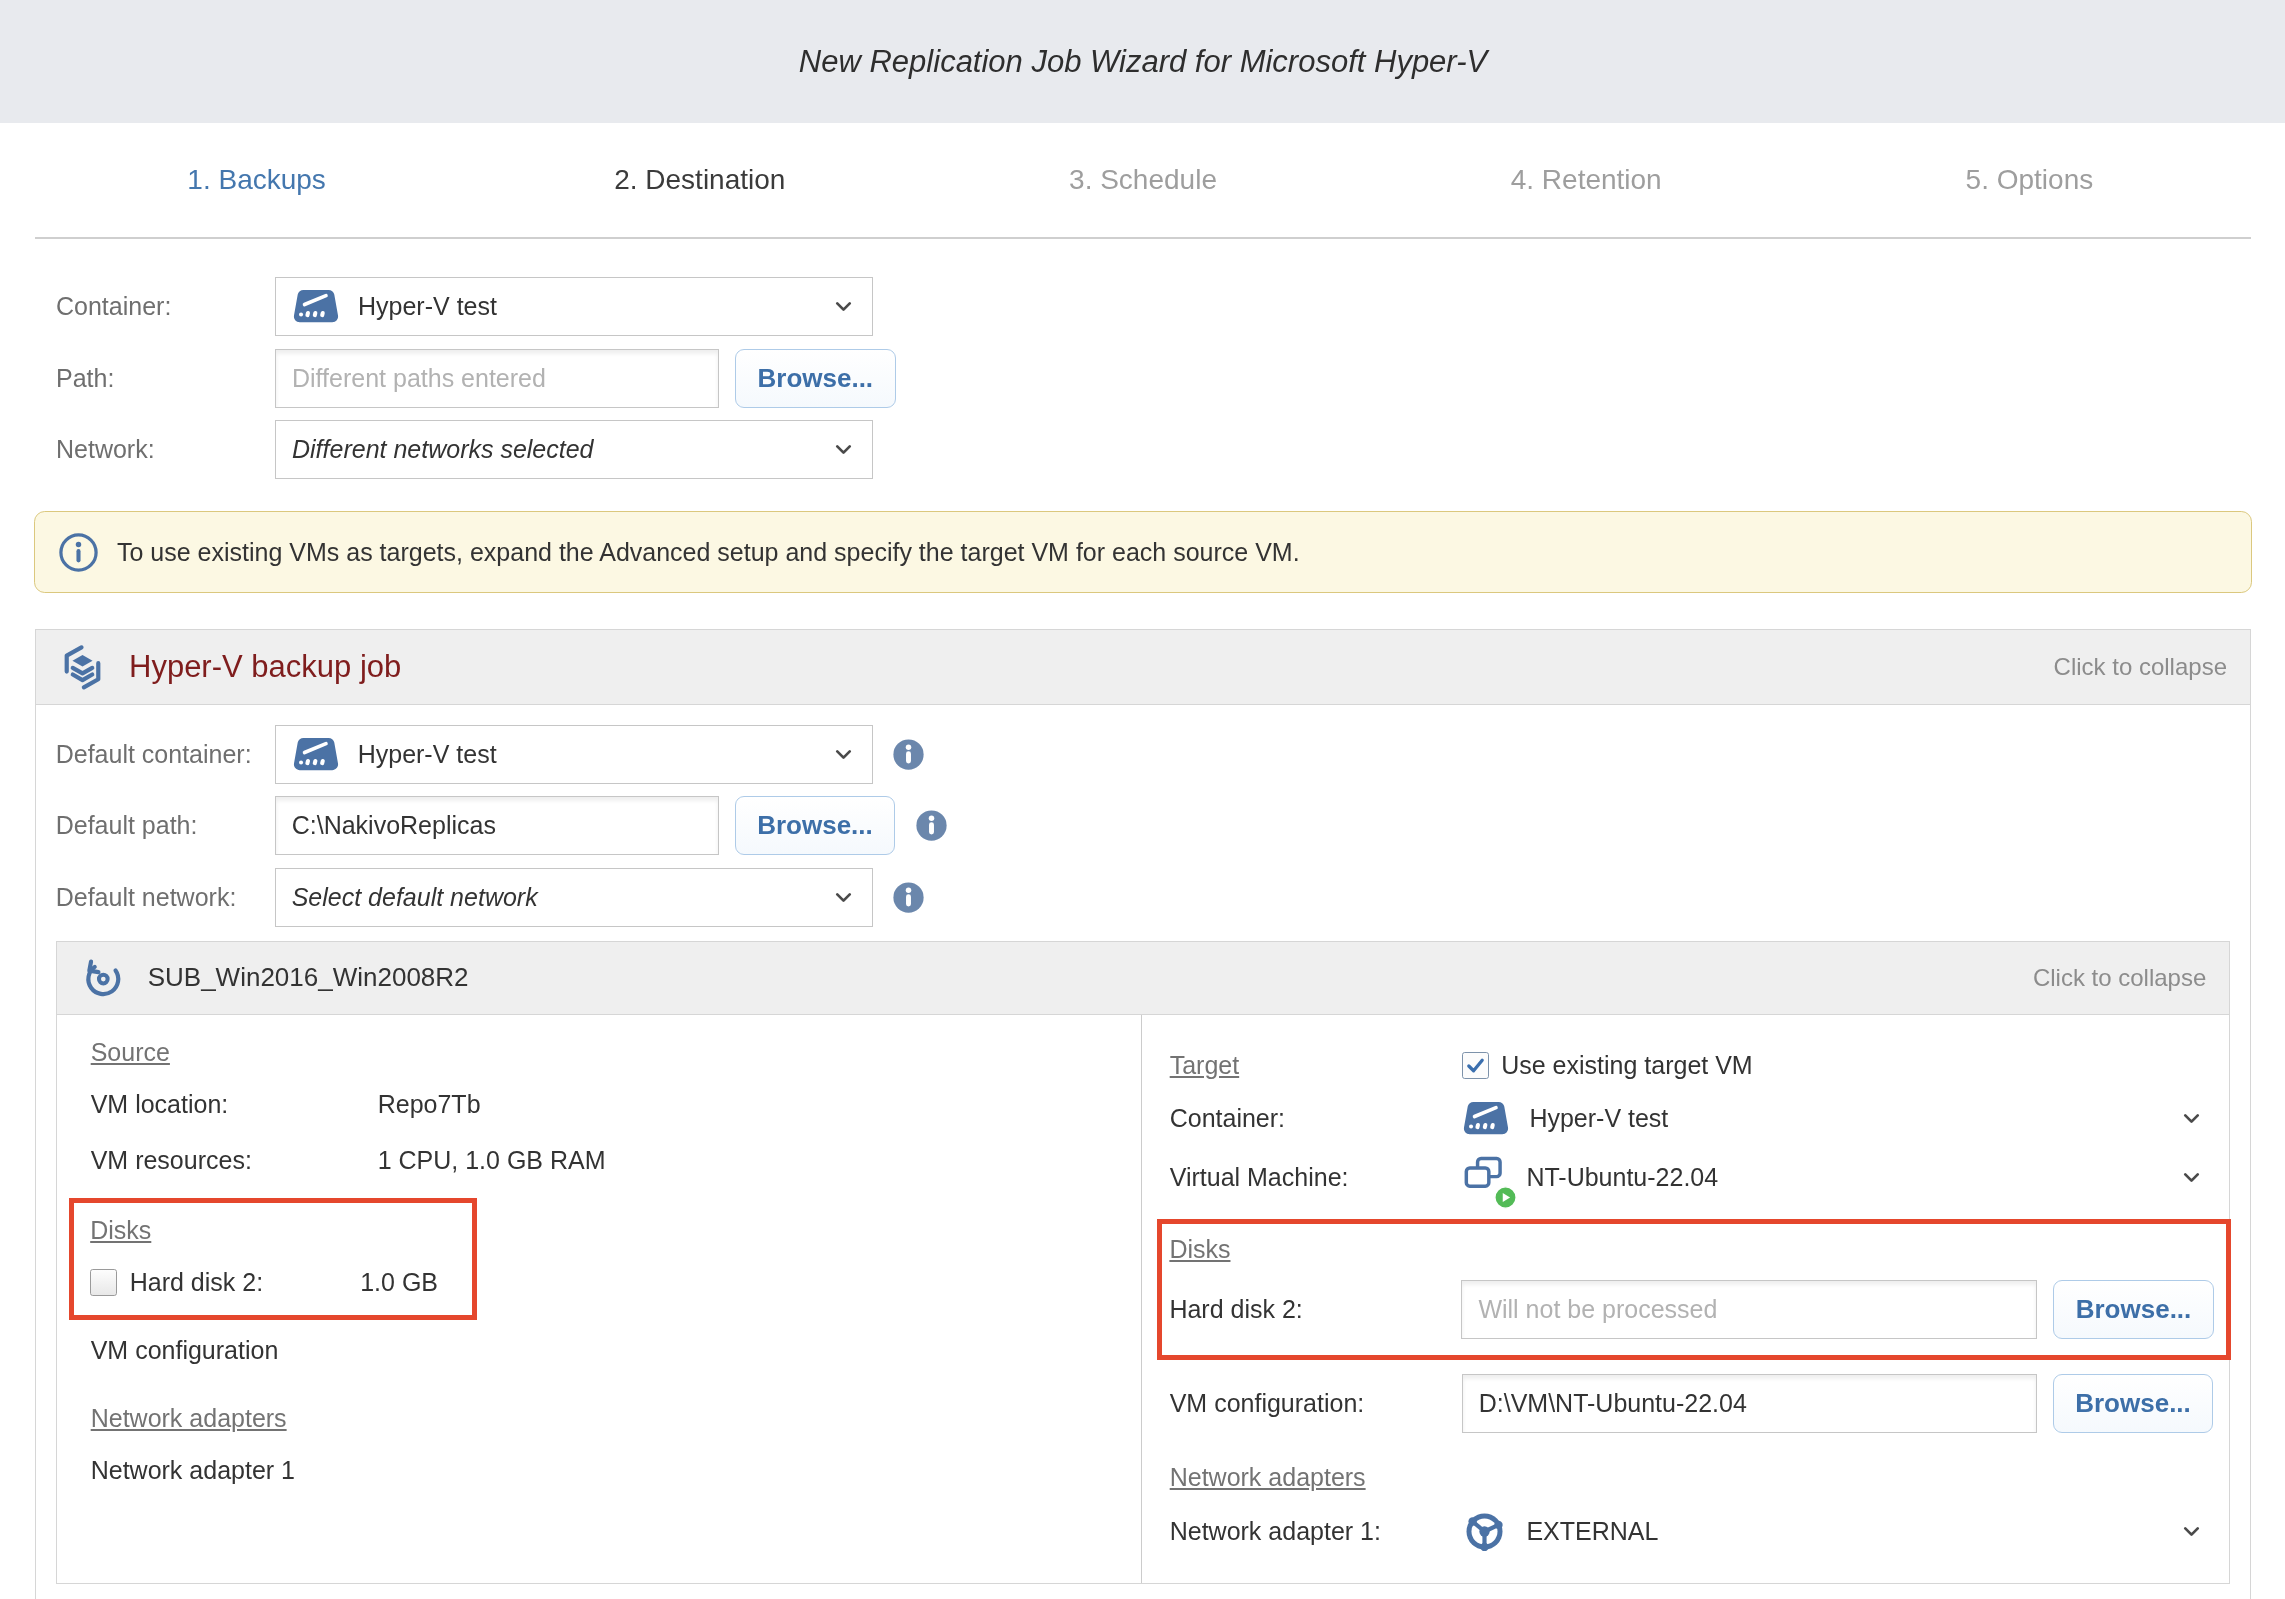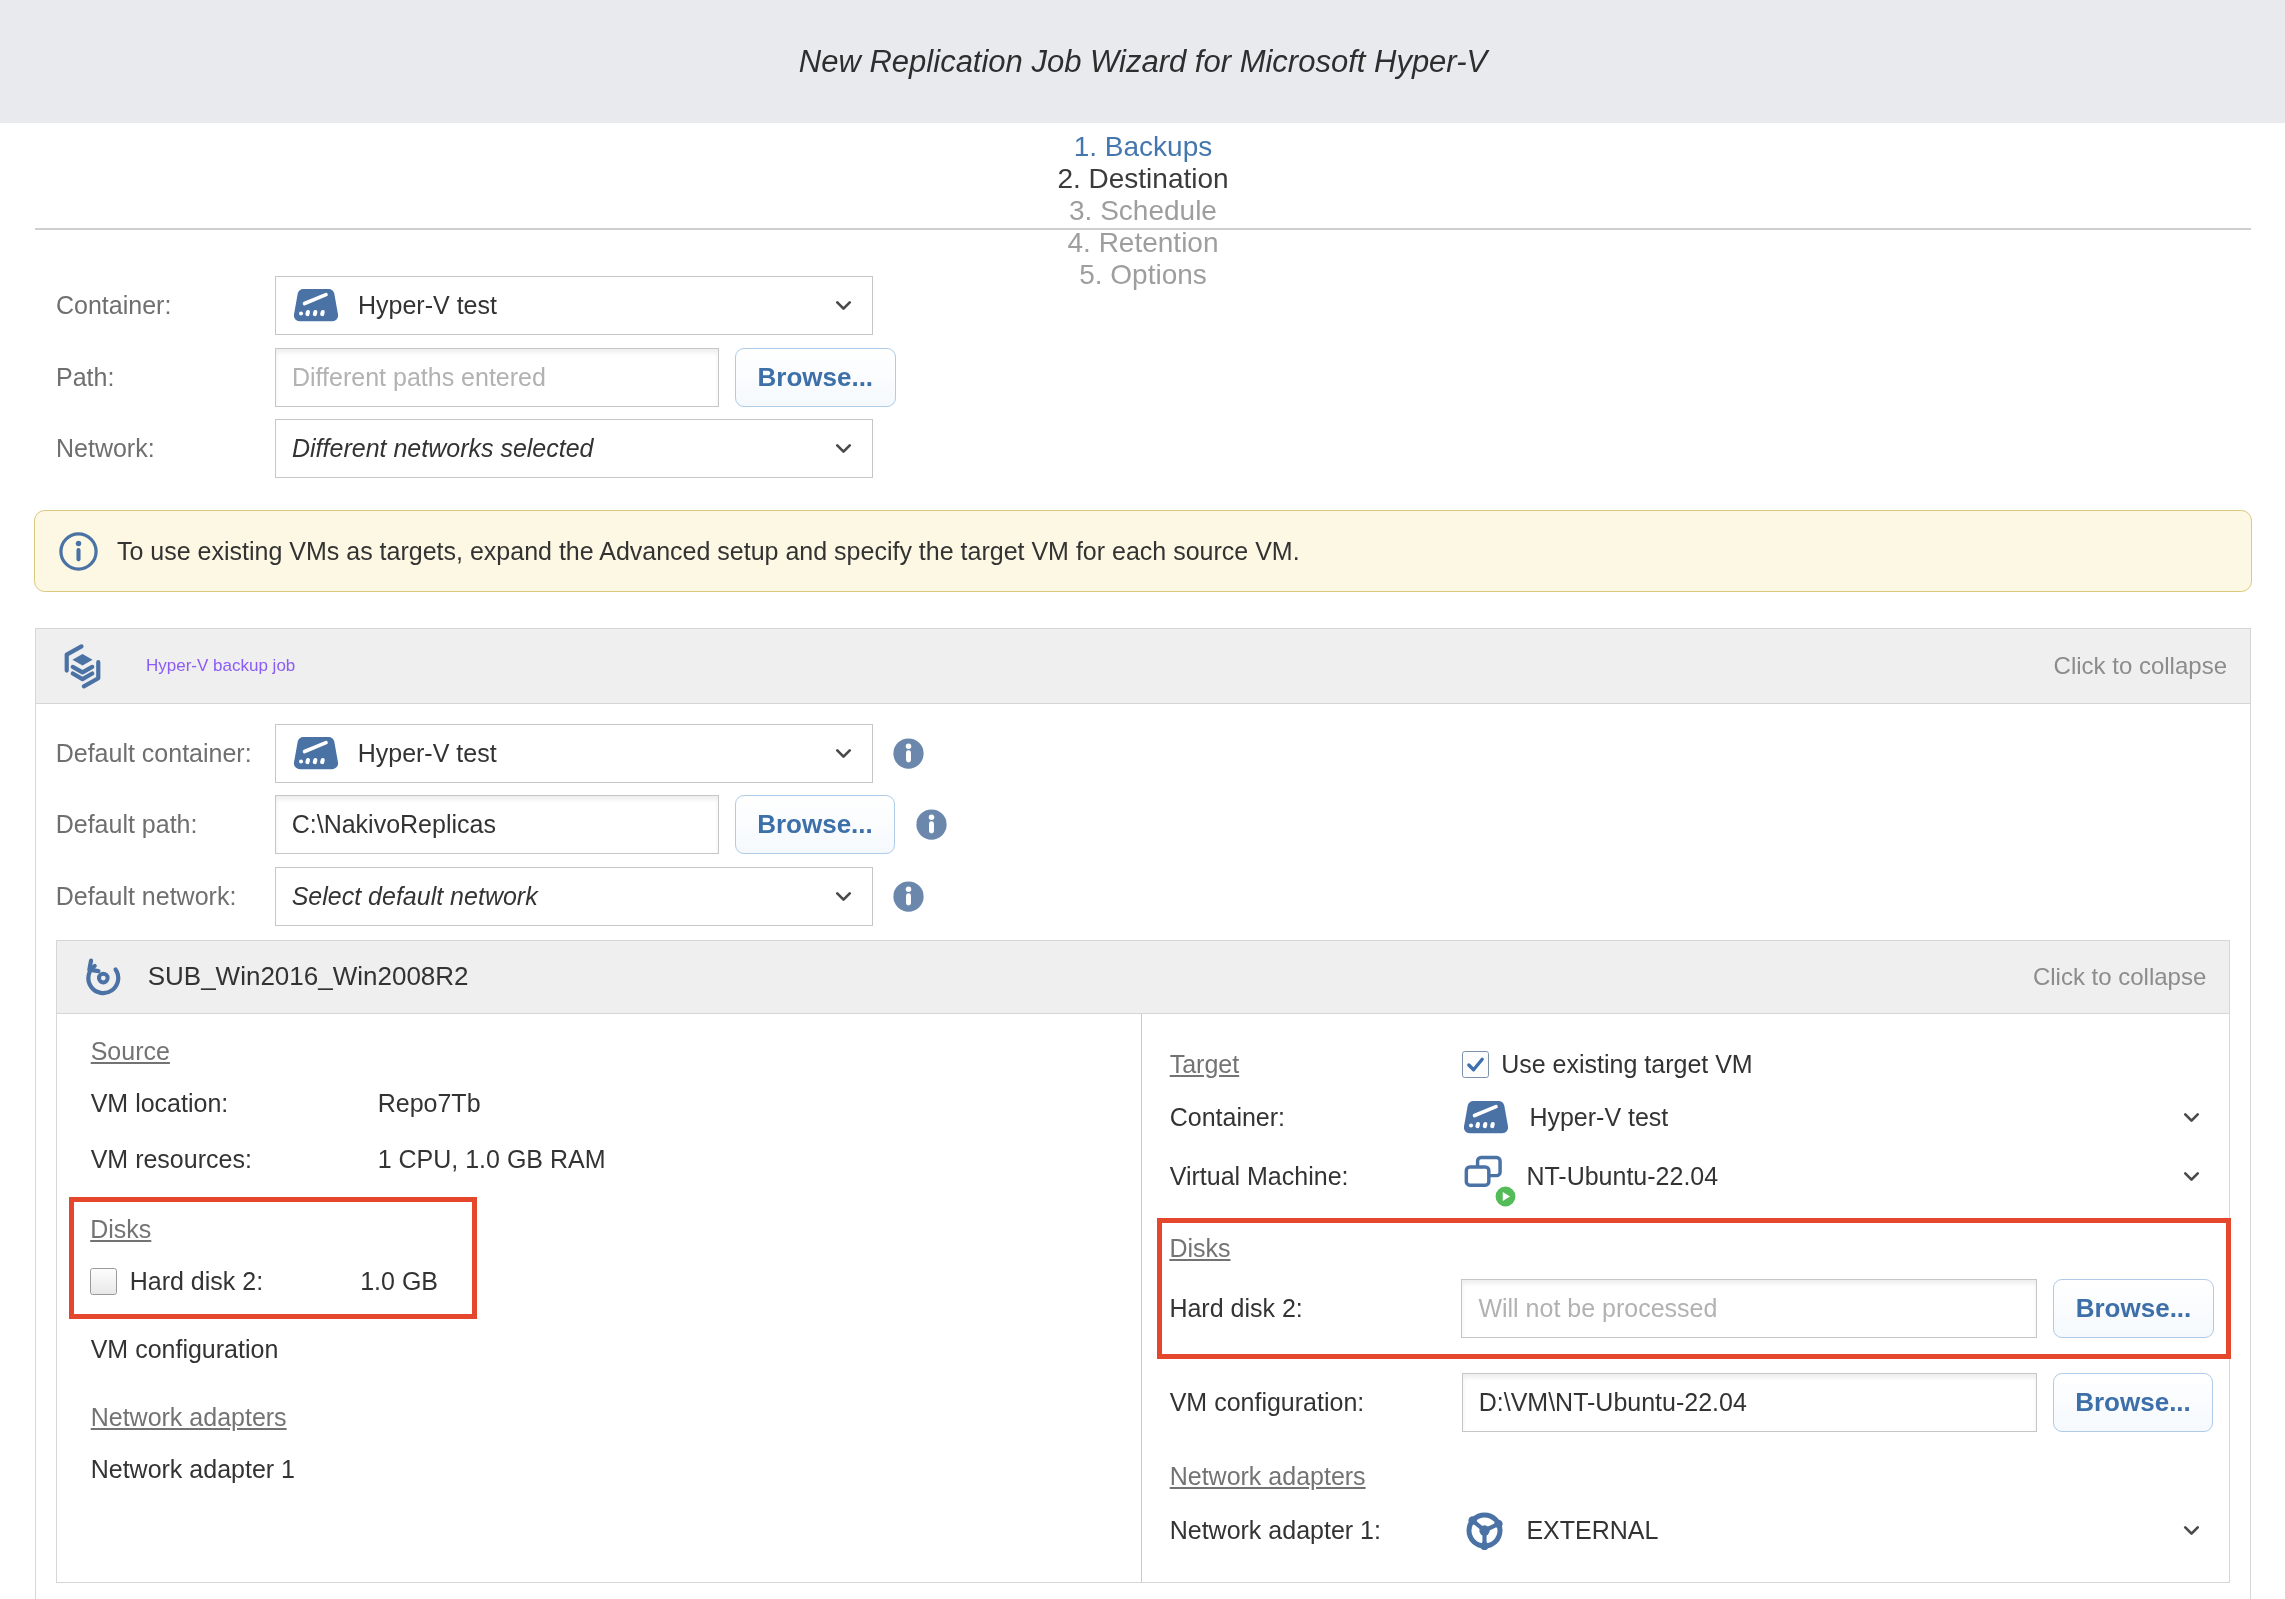--- a/index.html
+++ b/index.html
@@ -10,24 +10,23 @@
     color: #333; font-size: 25px;
   }
   
   .titlebar {
     height: 123px; background: #e8eaee;
     display: flex; align-items: center; justify-content: center;
   }
   .titlebar .title { font-size: 31px; color: #2e2e2e; font-style: italic; }
   
   .steps {
-    margin: 8px 35px; height: 99px;
+    margin: 0 35px; height: 116px;
     display: flex; align-items: center;
     border-bottom: 2.7px solid #cfcfcf;
-    flex-direction: column;
   }
   .step { flex: 1; text-align: center; font-size: 28px; color: #9e9e9e; cursor: default; }
   .step.link   { color: #4477ae; cursor: pointer; }
   .step.active { color: #3b3b3b; }
   
   .form-row { display: flex; align-items: center; margin-bottom: 12.5px; }
   .flabel { width: 219px; color: #6f6f6f; flex: none; }
   .dropdown {
     height: 59px; border: 1.8px solid #c6c6c6; background: #fff;
     display: flex; align-items: center; padding: 0 16px; cursor: pointer;
@@ -56,21 +55,21 @@
     margin: 32px 34px 0; height: 82px;
     background: #fcf8e3; border: 1.8px solid #dbc87e; border-radius: 10.7px;
     display: flex; align-items: center; padding: 0 23px; gap: 18px;
   }
   
   .job-panel { margin: 36px 35px 27px; border: 1.8px solid #d6d6d6; }
   .panel-header {
     height: 75px; background: #efefef; border-bottom: 1.8px solid #d6d6d6;
     display: flex; align-items: center; padding: 0 23px; cursor: pointer;
   }
-  .panel-header .ph-title { margin-left: 40px; font-size: 17px; color: #8b5cf6; }
+  .panel-header .ph-title { margin-left: 23px; font-size: 31px; color: #7f1d1d; }
   .collapse-hint { margin-left: auto; color: #8c8c8c; font-size: 24px; }
   .job-body { padding: 19.7px 19.7px 19.7px 19.7px; }
   
   .vm-panel { margin-top: 14.3px; border: 1.8px solid #d6d6d6; }
   .vm-header {
     height: 73px; background: #efefef; border-bottom: 1.8px solid #d6d6d6;
     display: flex; align-items: center; padding: 0 23px; cursor: pointer;
   }
   .vm-header .ph-title { margin-left: 23px; font-size: 26px; }
   .vm-body { display: flex; align-items: stretch; }

